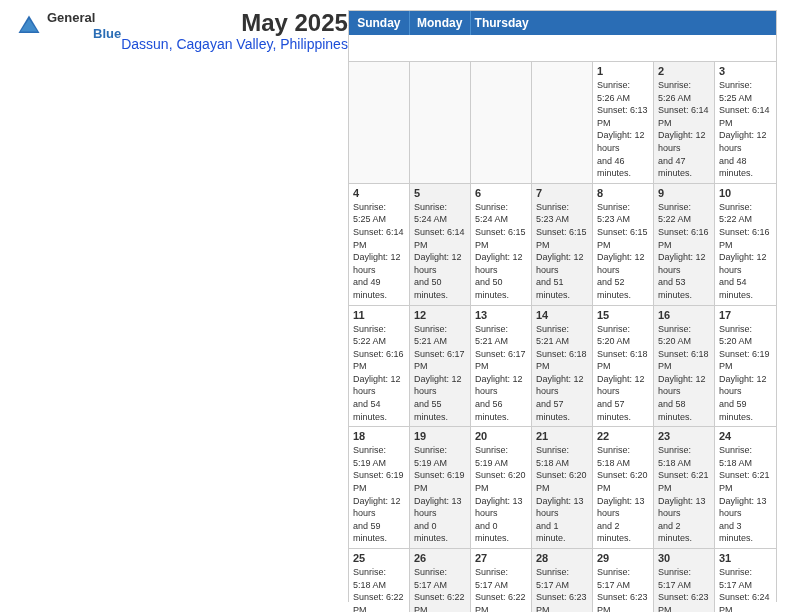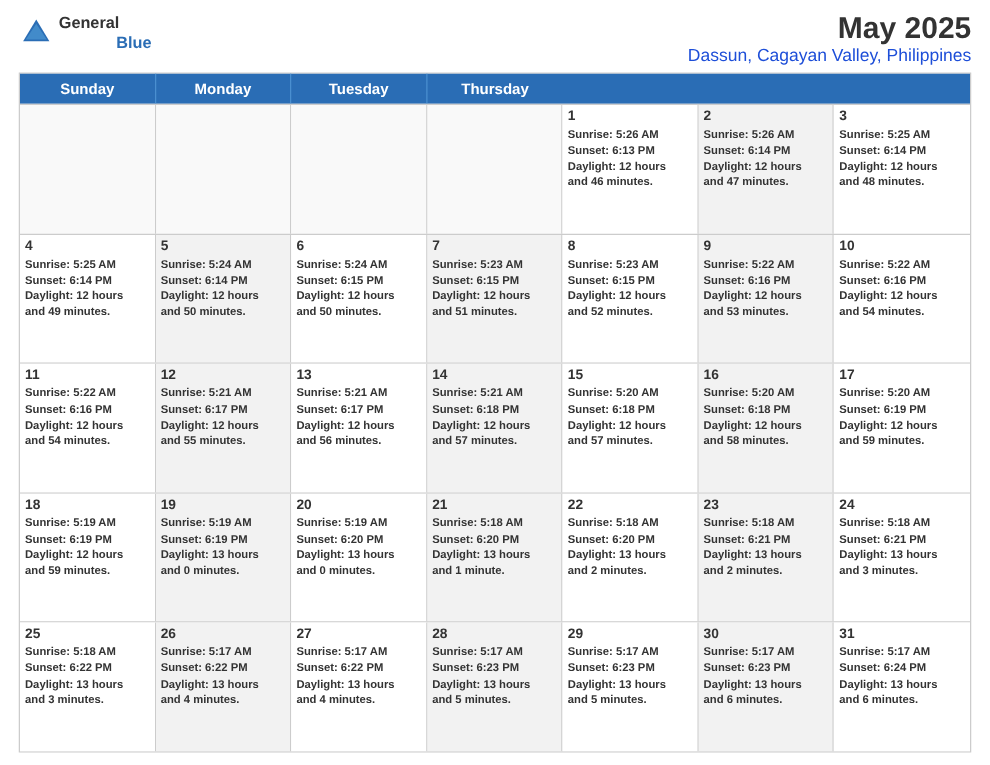--- a/index.html
+++ b/index.html
@@ -8,21 +8,20 @@
       background: #fff;
       width: 792px;
       height: 612px;
       overflow: hidden;
     }
     .page {
       width: 792px;
       height: 612px;
       padding: 10px 15px;
       display: flex;
-      flex-direction: column;
     }
     .header {
       display: flex;
       justify-content: space-between;
       align-items: flex-start;
       margin-bottom: 6px;
     }
     .logo {
       display: flex;
       align-items: center;
@@ -48,20 +47,21 @@
     }
     .subtitle {
       font-size: 14px;
       color: #1d4ed8;
     }
     .calendar {
       flex: 1;
       display: flex;
       flex-direction: column;
       border: 1px solid #ccc;
+      gap: 26px;
     }
     .calendar-header {
       display: grid;
       grid-template-columns: repeat(7, 1fr);
       background: #2a6db5;
     }
     .cal-header-cell {
       color: #fff;
       font-size: 12px;
       font-weight: bold;
@@ -95,21 +95,20 @@
     .day-number {
       font-size: 11px;
       font-weight: bold;
       margin-bottom: 2px;
       color: #333;
     }
     .day-info {
       line-height: 1.4;
       font-size: 9px;
       color: #333;
-      font-weight: bold;
     }
   </style>
 </head>
 <body>
 
 <div class="page">
   <div class="header">
     <div class="logo">
       <svg class="logo-icon" viewBox="0 0 40 40">
         <polygon points="20,5 35,30 5,30" fill="#2a6db5"></polygon>
@@ -123,21 +122,20 @@
     <div class="title-section">
       <div class="main-title">May 2025</div>
       <div class="subtitle">Dassun, Cagayan Valley, Philippines</div>
     </div>
   </div>
 
   <div class="calendar">
     <div class="calendar-header">
     <div class="cal-header-cell">Sunday</div>
         <div class="cal-header-cell">Monday</div>
-        <div class="cal-header-cell">Tuesday</div>
         <div class="cal-header-cell">Thursday</div>
       </div>
     <div class="calendar-body">
     <div class="cal-row">
           <div class="cal-cell empty"></div>
           <div class="cal-cell empty"></div>
           <div class="cal-cell empty"></div>
           <div class="cal-cell empty"></div>
           <div class="cal-cell">
             <div class="day-number">1</div>

